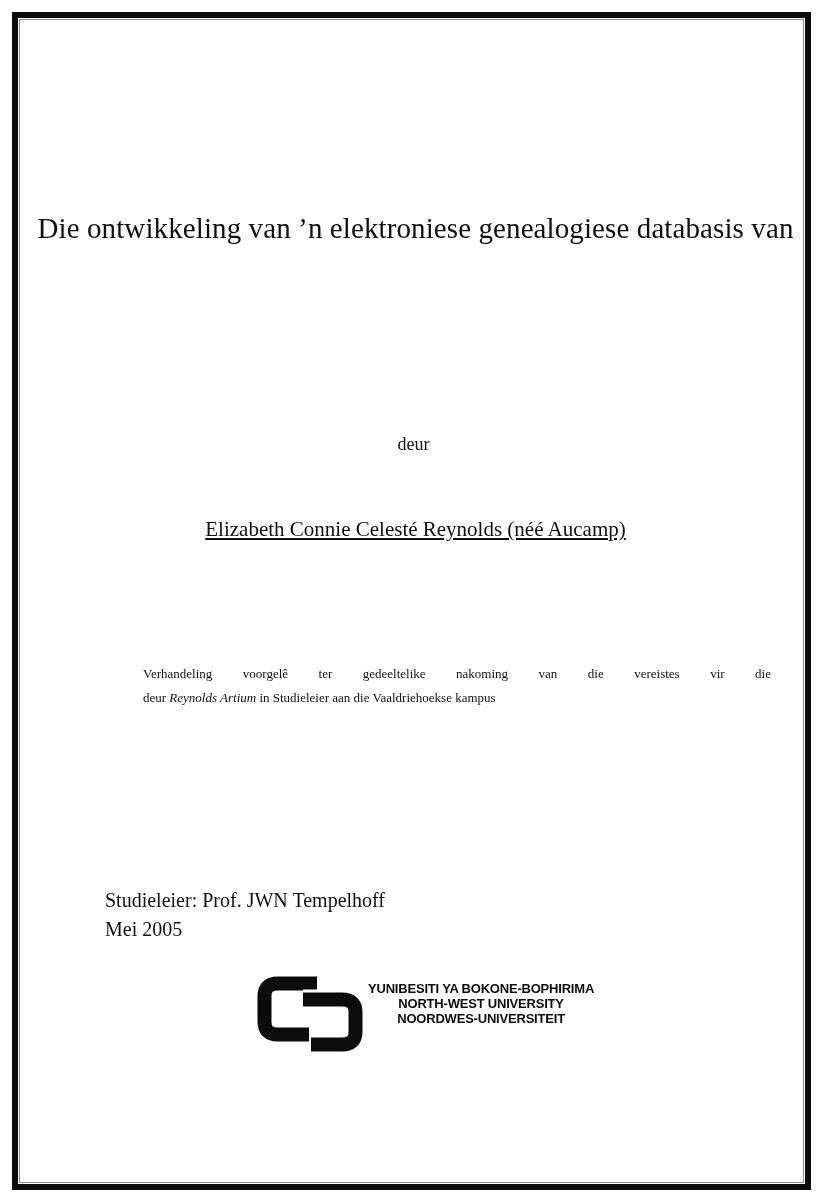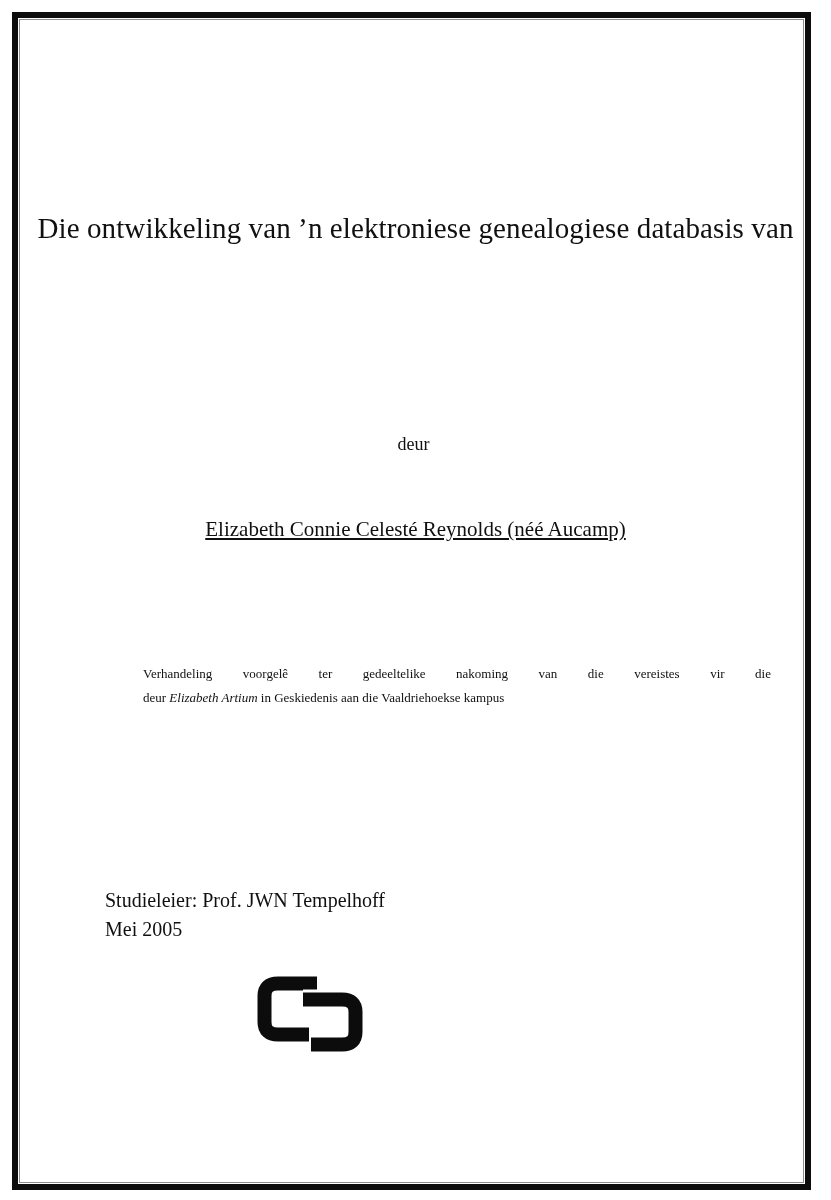--- a/index.html
+++ b/index.html
@@ -113,31 +113,36 @@
   <div class="title-block">
     <div class="title-line">Die ontwikkeling van ’n elektroniese genealogiese databasis van</div>
   </div>
 
   <div class="byline">deur</div>
 
   <div class="author">Elizabeth Connie Celesté Reynolds (néé Aucamp)</div>
 
   <div class="statement">
     <div class="stmt-line1">Verhandeling voorgelê ter gedeeltelike nakoming van die vereistes vir die</div>
-    <div class="stmt-line2"><span>deur </span><span class="stmt-italic">Elizabeth Artium</span><span> in Geskiedenis aan die Vaaldriehoekse kampus</span></div>
+    <div class="stmt-line2"><span>deur </span><span class="stmt-italic">Reynolds Artium</span><span> in Studieleier aan die Vaaldriehoekse kampus</span></div>
   </div>
 
   <div class="supervisor-block">
     <div>Studieleier: Prof. JWN Tempelhoff</div>
     <div>Mei 2005</div>
   </div>
 
   <div class="logo-block">
     <svg class="logo-mark" viewBox="0 0 108 78" xmlns="http://www.w3.org/2000/svg" aria-hidden="true">
 
       <path d="M 61 9.5 H 22 Q 8.5 9.5 8.5 22 V 48 Q 8.5 60.5 22 60.5 H 53" fill="none" stroke="#0c0c0c" stroke-width="14"></path>
 
       <path d="M 47 25.5 H 86 Q 99.5 25.5 99.5 38 V 58 Q 99.5 70.5 86 70.5 H 55" fill="none" stroke="#ffffff" stroke-width="20"></path>
       <path d="M 47 25.5 H 86 Q 99.5 25.5 99.5 38 V 58 Q 99.5 70.5 86 70.5 H 55" fill="none" stroke="#0c0c0c" stroke-width="14"></path>
     </svg>
+    <div class="logo-text">
+      <div>YUNIBESITI YA BOKONE-BOPHIRIMA</div>
+      <div>NORTH-WEST UNIVERSITY</div>
+      <div>NOORDWES-UNIVERSITEIT</div>
+    </div>
   </div>
 
 </div>
 
 </body></html>

